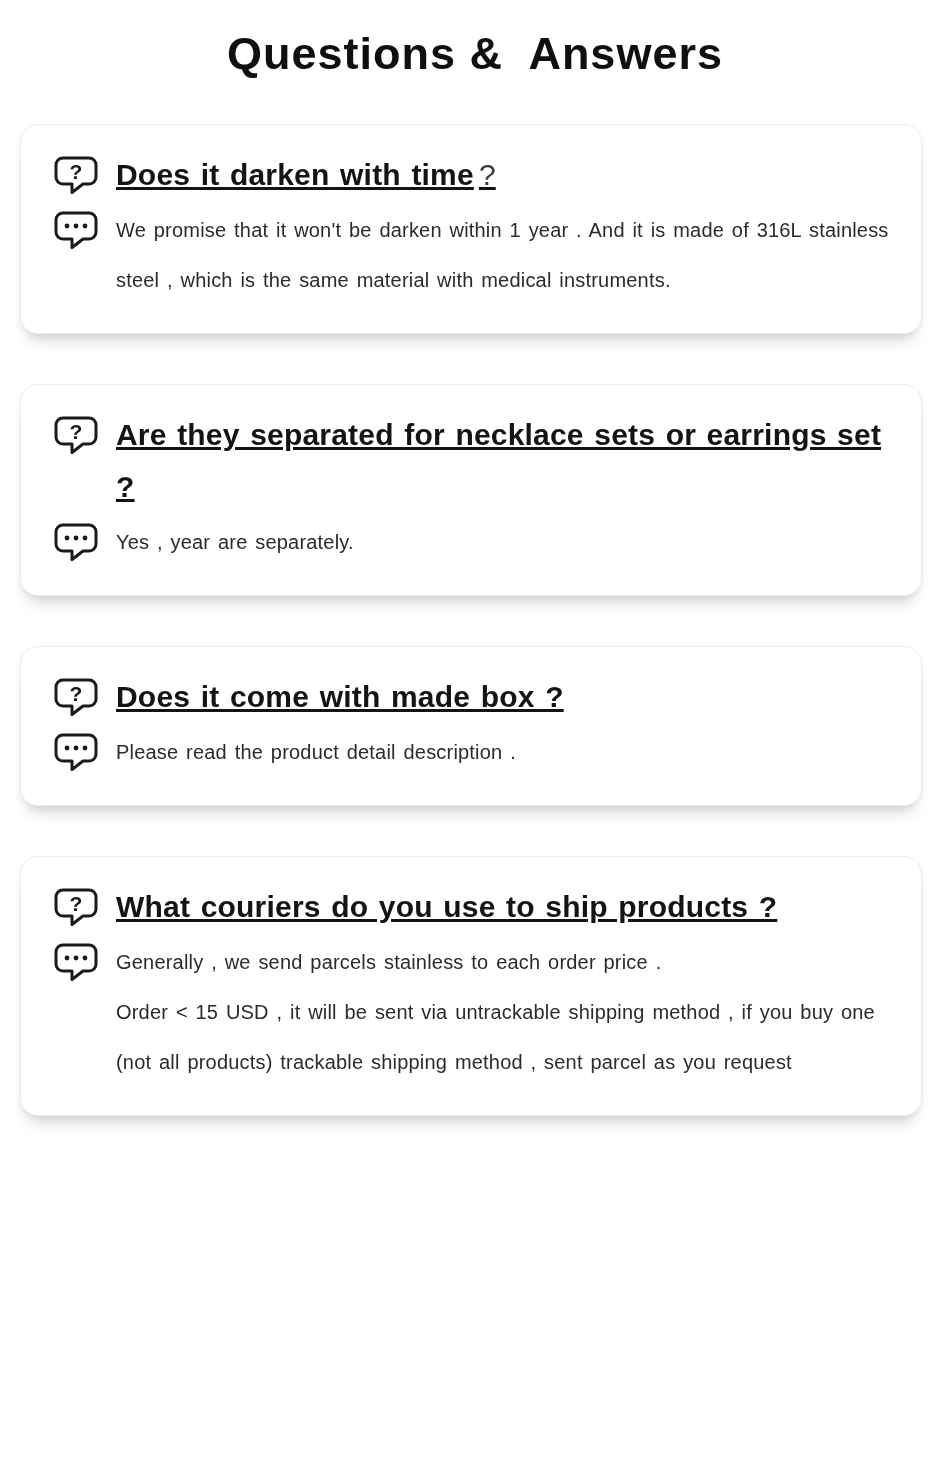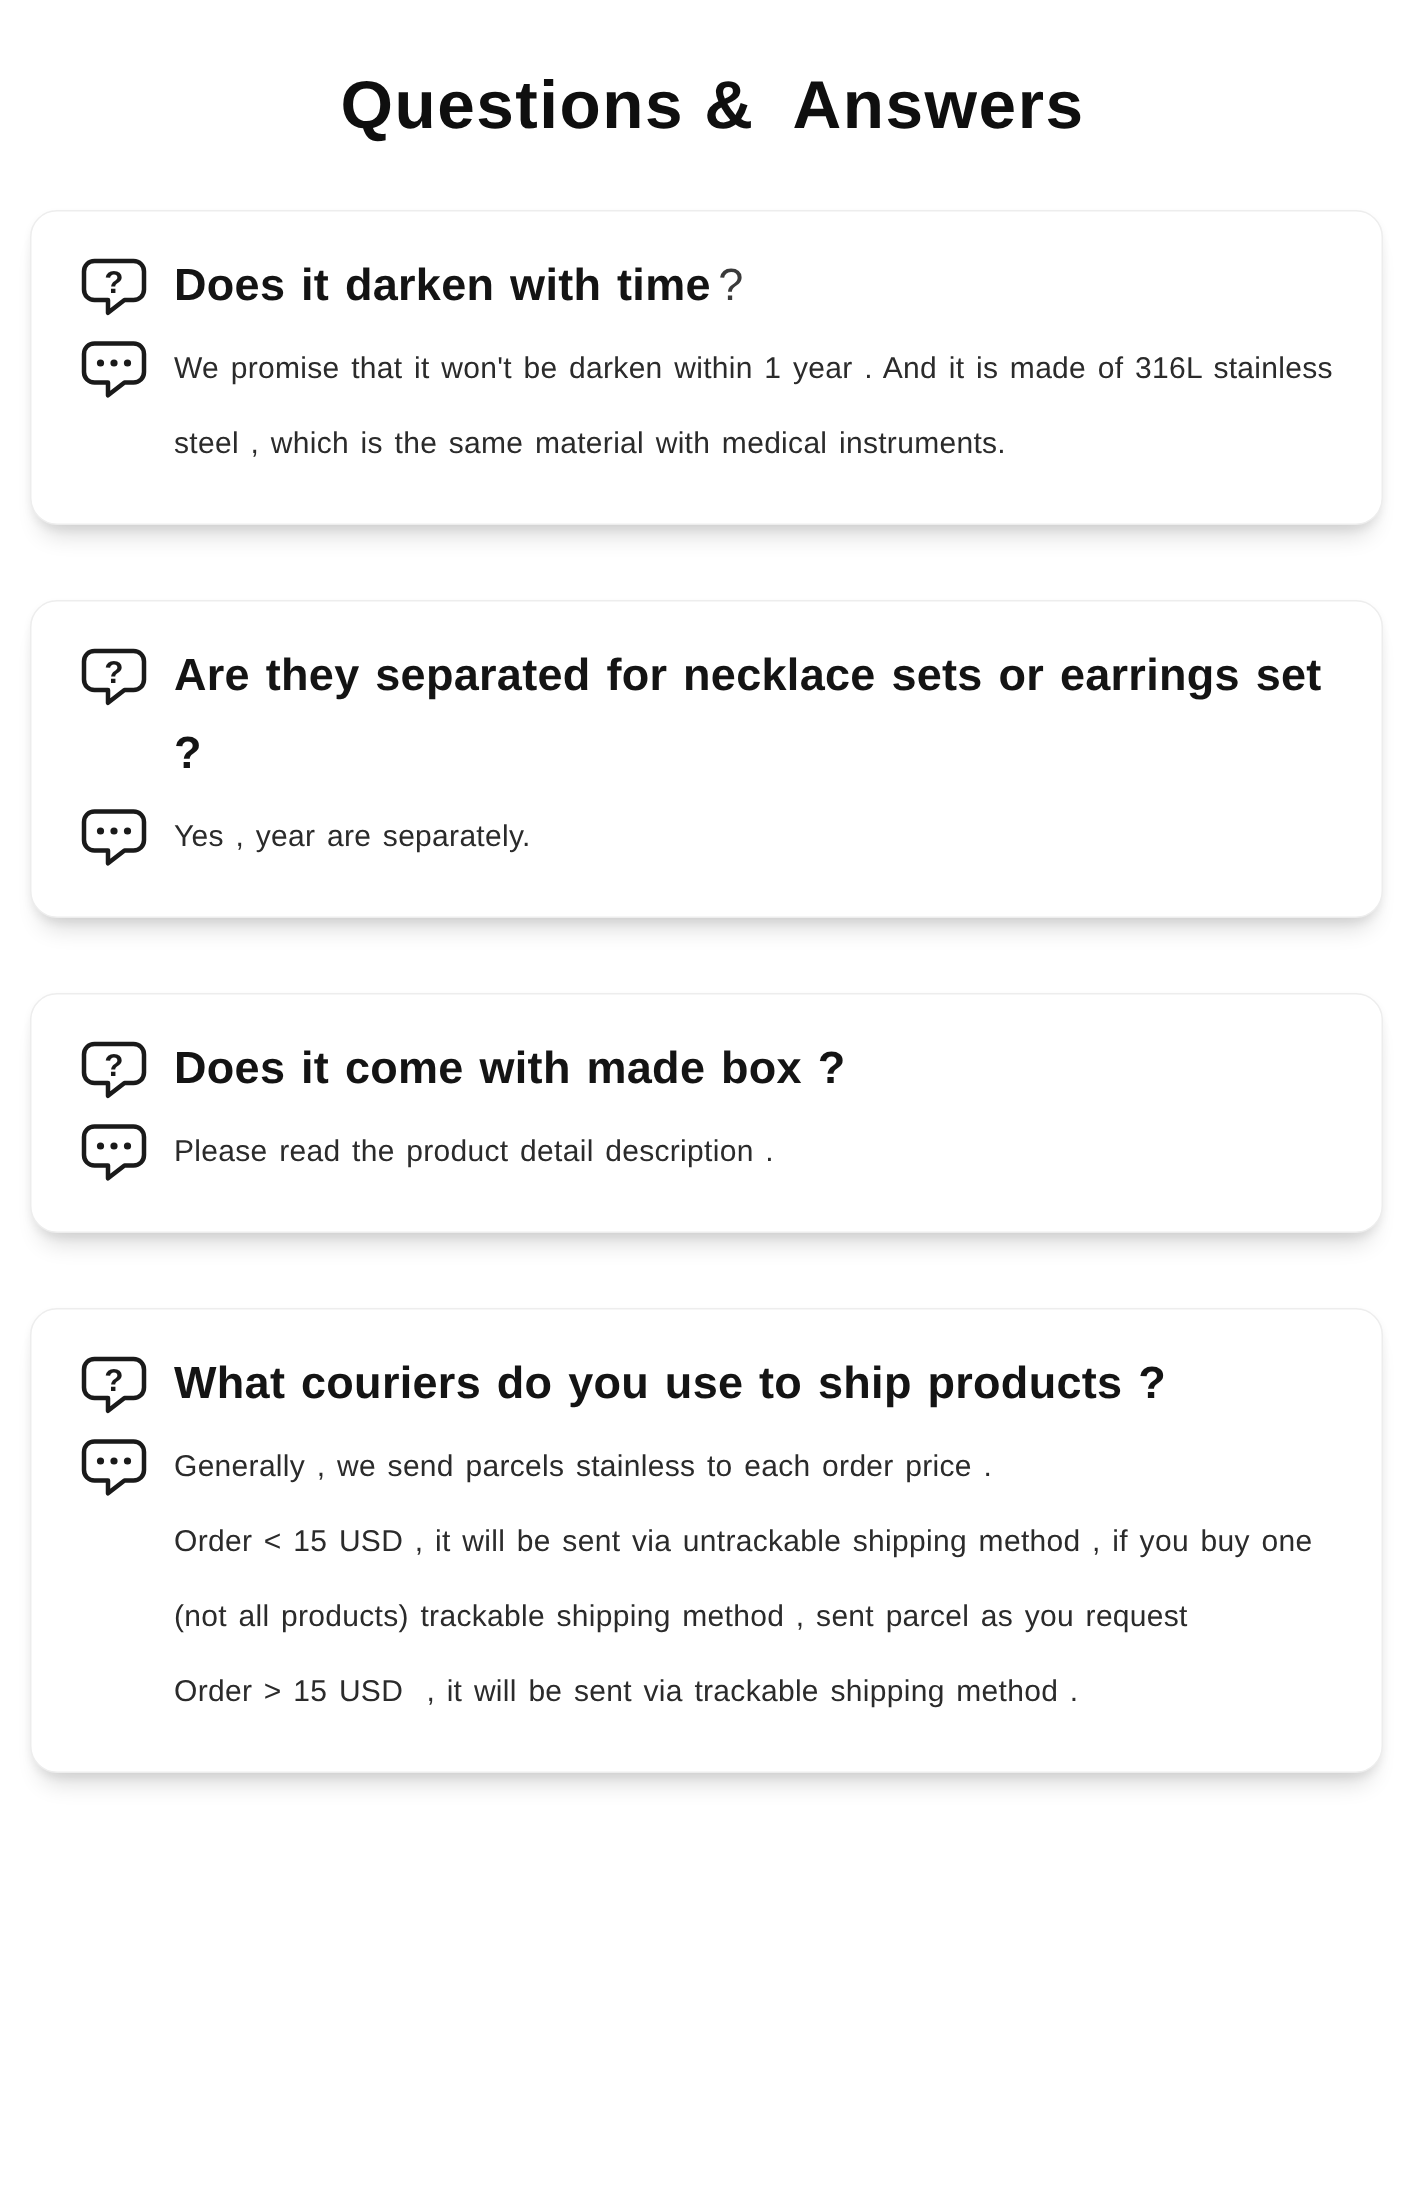--- a/index.html
+++ b/index.html
@@ -4,21 +4,21 @@
 <style>
   * { margin: 0; padding: 0; box-sizing: border-box; }
   html, body {
     background: #ffffff;
     font-family: "Liberation Sans", "DejaVu Sans", sans-serif;
   }
   .page {
     width: 950px;
     min-height: 1471px;
     background: #ffffff;
-    padding-top: 44px;
+    padding-top: 28px;
     overflow: hidden;
   }
   .page-title {
     text-align: center;
     font-size: 45px;
     font-weight: 800;
     color: #0f0f0f;
     letter-spacing: 1px;
     white-space: pre;
     margin-bottom: 44px;
@@ -43,20 +43,21 @@
   }
   .q-row .bubble-icon { margin-top: 5px; }
   .a-row .bubble-icon { margin-top: 4px; }
   .q-text {
     font-size: 30px;
     line-height: 52px;
     font-weight: 700;
     color: #141414;
     letter-spacing: 0.2px;
     word-spacing: 2px;
+    text-decoration: underline;
   }
   .q-suffix {
     font-weight: 300;
     color: #3a3a3a;
     margin-left: 5px;
   }
   .a-text {
     font-size: 20px;
     line-height: 50px;
     font-weight: 400;
@@ -167,18 +168,17 @@
         <svg viewBox="0 0 46 42" width="46" height="44">
           <path d="M10 3 H36 C40 3 43 6 43 10 V22 C43 26 40 29 36 29 H30 L19 37.5 V29 H10 C6 29 3 26 3 22 V10 C3 6 6 3 10 3 Z" fill="#ffffff" stroke="#1a1a1a" stroke-width="3" stroke-linejoin="round"></path>
           <circle cx="14" cy="16" r="2.4" fill="#1a1a1a"></circle>
             <circle cx="23" cy="16" r="2.4" fill="#1a1a1a"></circle>
             <circle cx="32" cy="16" r="2.4" fill="#1a1a1a"></circle>
         </svg>
       </span>
       <div class="a-text">
         <p>Generally , we send parcels stainless to each order price .</p>
         <p>Order &lt; 15 USD , it will be sent via untrackable shipping method , if you buy one (not all products) trackable shipping method , sent parcel as you request</p>
-        <p>Order &gt; 15 USD  , it will be sent via trackable shipping method .</p>
       </div>
     </div>
   </div>
 
 </div>
 
 </body></html>

